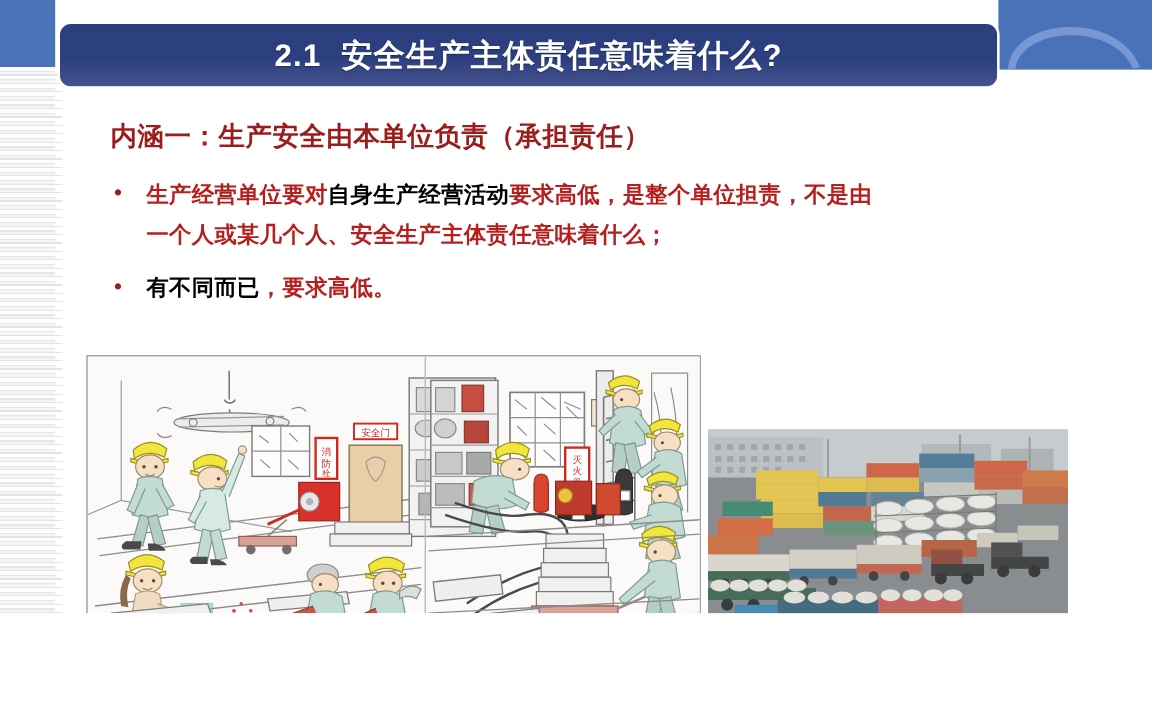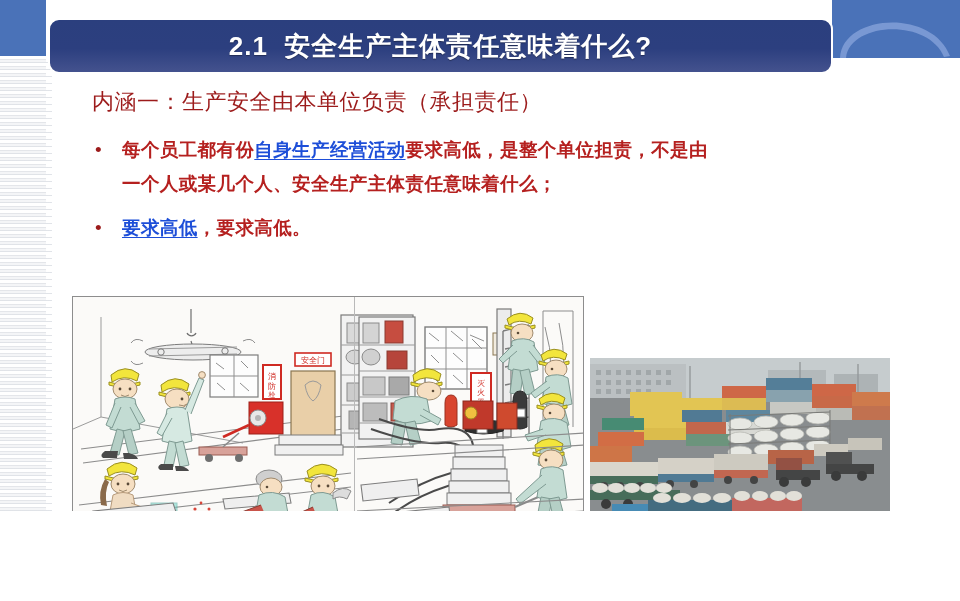--- a/index.html
+++ b/index.html
@@ -104,23 +104,23 @@
   
   .content {
     position: absolute;
     left: 92px;
     top: 88px;
     width: 800px;
   }
   .sub-heading {
     color: #9c1b1b;
     font-size: 22px;
-    font-weight: normal;
+    font-weight: bold;
     letter-spacing: 0.5px;
-    margin: 0 0 16px 0;
+    margin: 12px 0 16px 0;
     line-height: 1.3;
   }
   .bullet-row {
     display: flex;
     align-items: flex-start;
     margin-bottom: 10px;
   }
   .bullet-dot {
     color: #9c1b1b;
     font-size: 19px;
@@ -136,22 +136,21 @@
   }
   .bullet-line {
     color: #b5201f;
     font-size: 18.5px;
     font-weight: bold;
     line-height: 34px;
     letter-spacing: 0.4px;
     white-space: nowrap;
   }
   .hl {
-    color: #1d4ed8;
-    text-decoration: underline;
+    color: #000000;
     text-underline-offset: 3px;
   }
 
   
   .pic-strip {
     position: absolute;
     left: 72px;
     top: 296px;
     width: 818px;
     height: 240px;
@@ -224,33 +223,33 @@
   </div>
 
   <div class="content">
 
     <div class="sub-heading">内涵一：生产安全由本单位负责（承担责任）</div>
 
     <div class="bullet-row">
       <div class="bullet-dot">•</div>
       <div class="bullet-body">
         <div class="bullet-line">
-          <span>每个员工都有份</span><span class="hl">自身生产经营活动</span><span>要求高低，是整个单位担责，不是由</span>
+          <span>生产经营单位要对</span><span class="hl">自身生产经营活动</span><span>要求高低，是整个单位担责，不是由</span>
         </div>
         <div class="bullet-line">
           <span>一个人或某几个人、安全生产主体责任意味着什么；</span>
         </div>
       </div>
     </div>
 
     <div class="bullet-row">
       <div class="bullet-dot">•</div>
       <div class="bullet-body">
         <div class="bullet-line">
-          <span class="hl">要求高低</span><span>，要求高低。</span>
+          <span class="hl">有不同而已</span><span>，要求高低。</span>
         </div>
       </div>
     </div>
 
   </div>
 
   <div class="pic-strip">
 
     <div class="cartoon-wrap">
       <svg width="512" height="240" viewBox="0 0 512 240">

